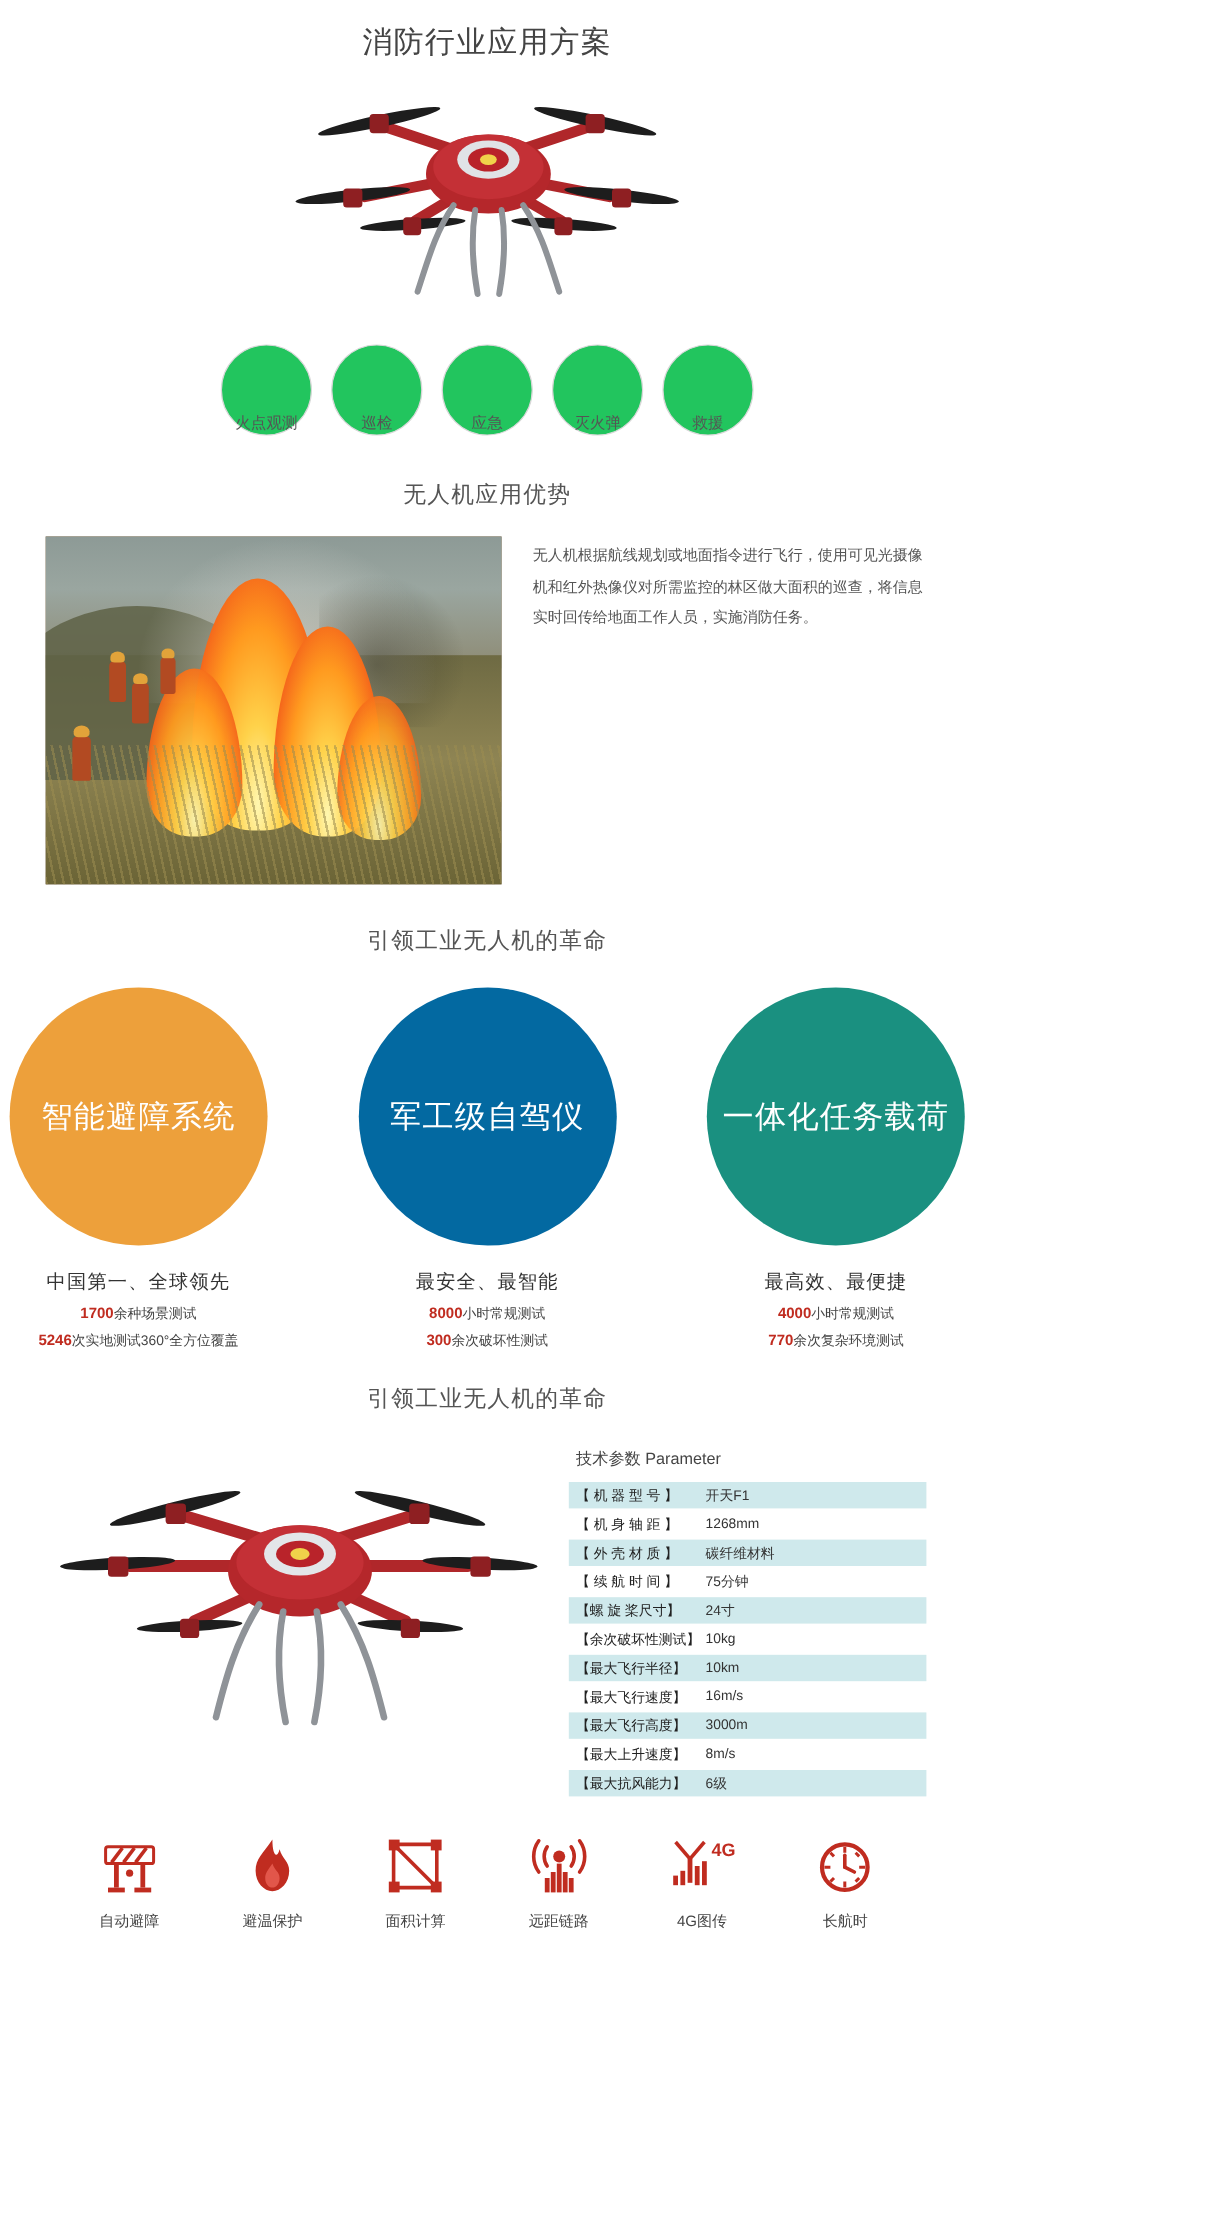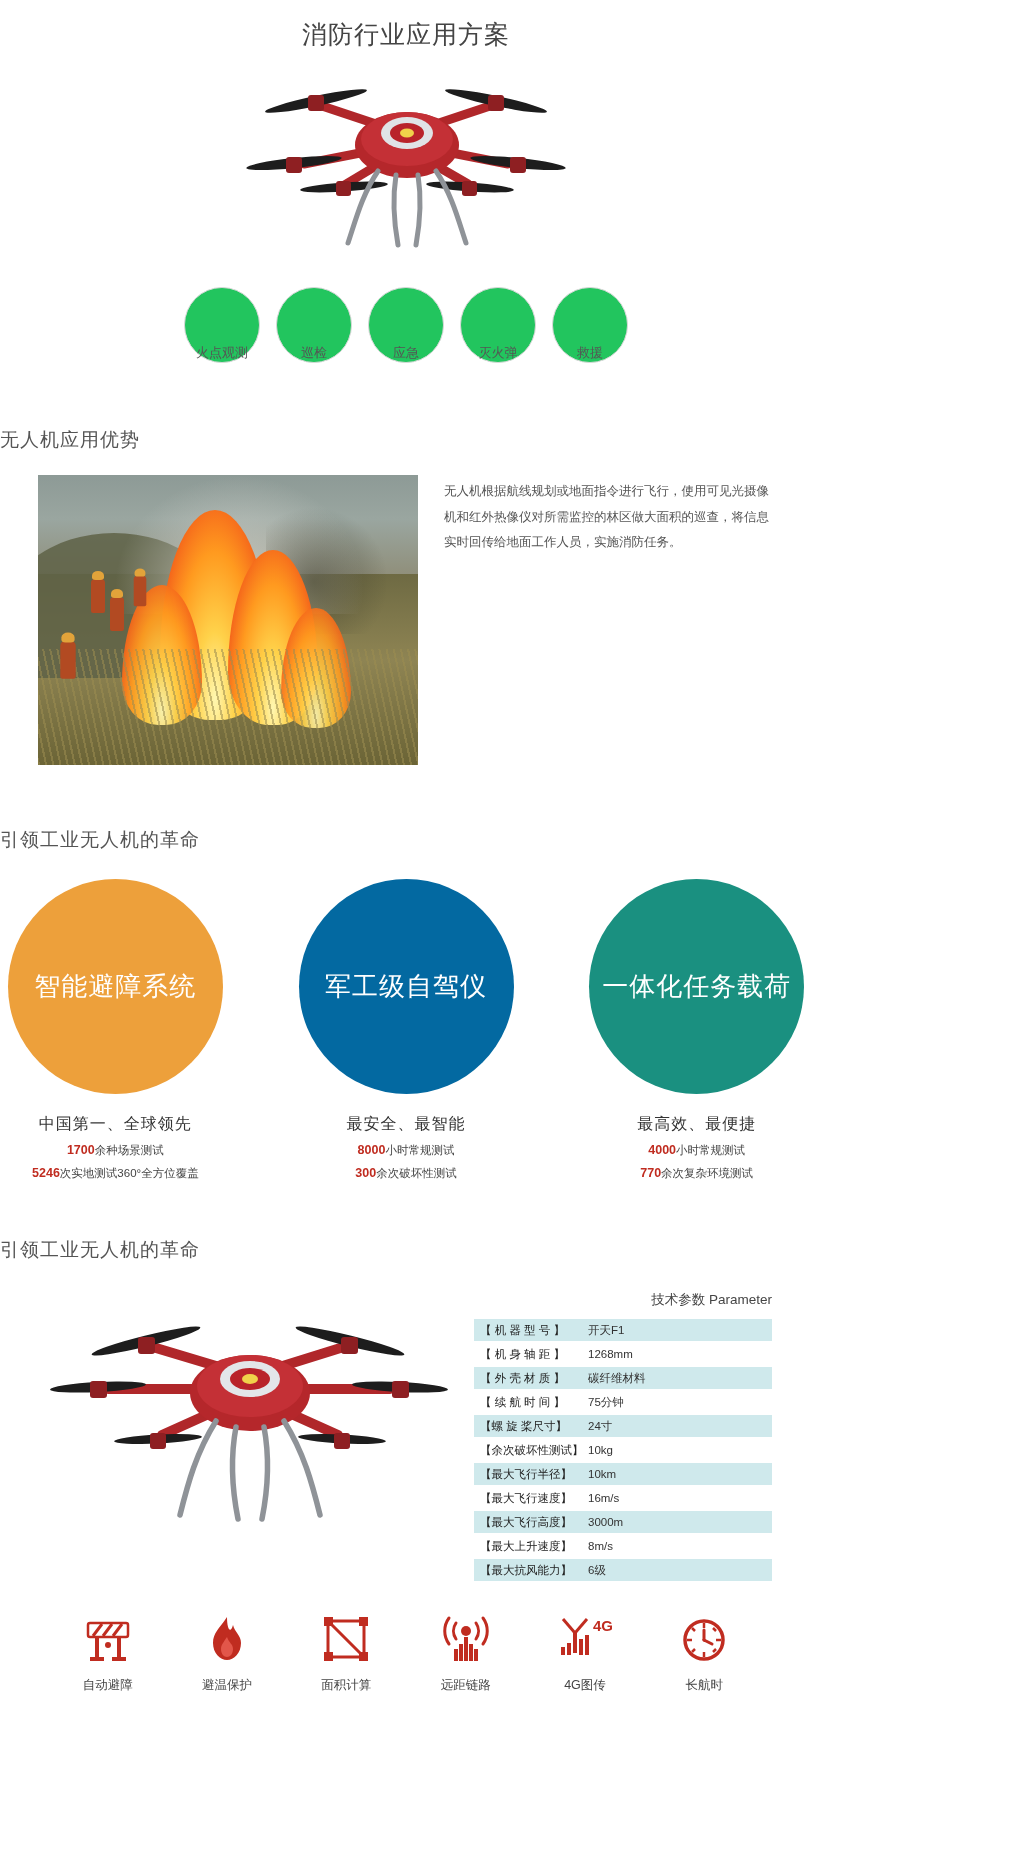--- a/index.html
+++ b/index.html
@@ -16,26 +16,25 @@
   
   .h-main {
     text-align:center;
     font-size:25px;
     color:#444;
     letter-spacing:1px;
     padding:18px 0 8px;
     font-weight:400;
   }
   .h-sub {
-    text-align:left;
+    text-align:center;
     font-size:19px;
     color:#555;
     font-weight:400;
     letter-spacing:1px;
-    margin-top:28px;
   }
 
   
   .hero { height:210px; position:relative; }
   .hero .drone { position:absolute; left:50%; top:0; transform:translateX(-50%); }
 
   
   .chips {
     display:flex;
     justify-content:center;
@@ -154,21 +153,21 @@
 
   
   .params-row {
     display:flex;
     padding:0 40px;
     margin-top:24px;
   }
   .params-left { flex:0 0 420px; position:relative; height:270px; }
   .params-left .drone2 { position:absolute; left:10px; top:6px; }
   .params-right { flex:1; padding-left:14px; padding-top:4px; }
-  .params-title { font-size:13.5px; color:#444; margin:0 0 10px 6px;text-align:right; }
+  .params-title { font-size:13.5px; color:#444; margin:0 0 10px 6px; }
   .param {
     display:flex; align-items:center;
     height:22px;
     font-size:11.5px;
     color:#333;
     padding-left:6px;
     margin-bottom:2px;
   }
   .param.alt { background:#cfe9ec; }
   .param .k { width:108px; color:#222; }

